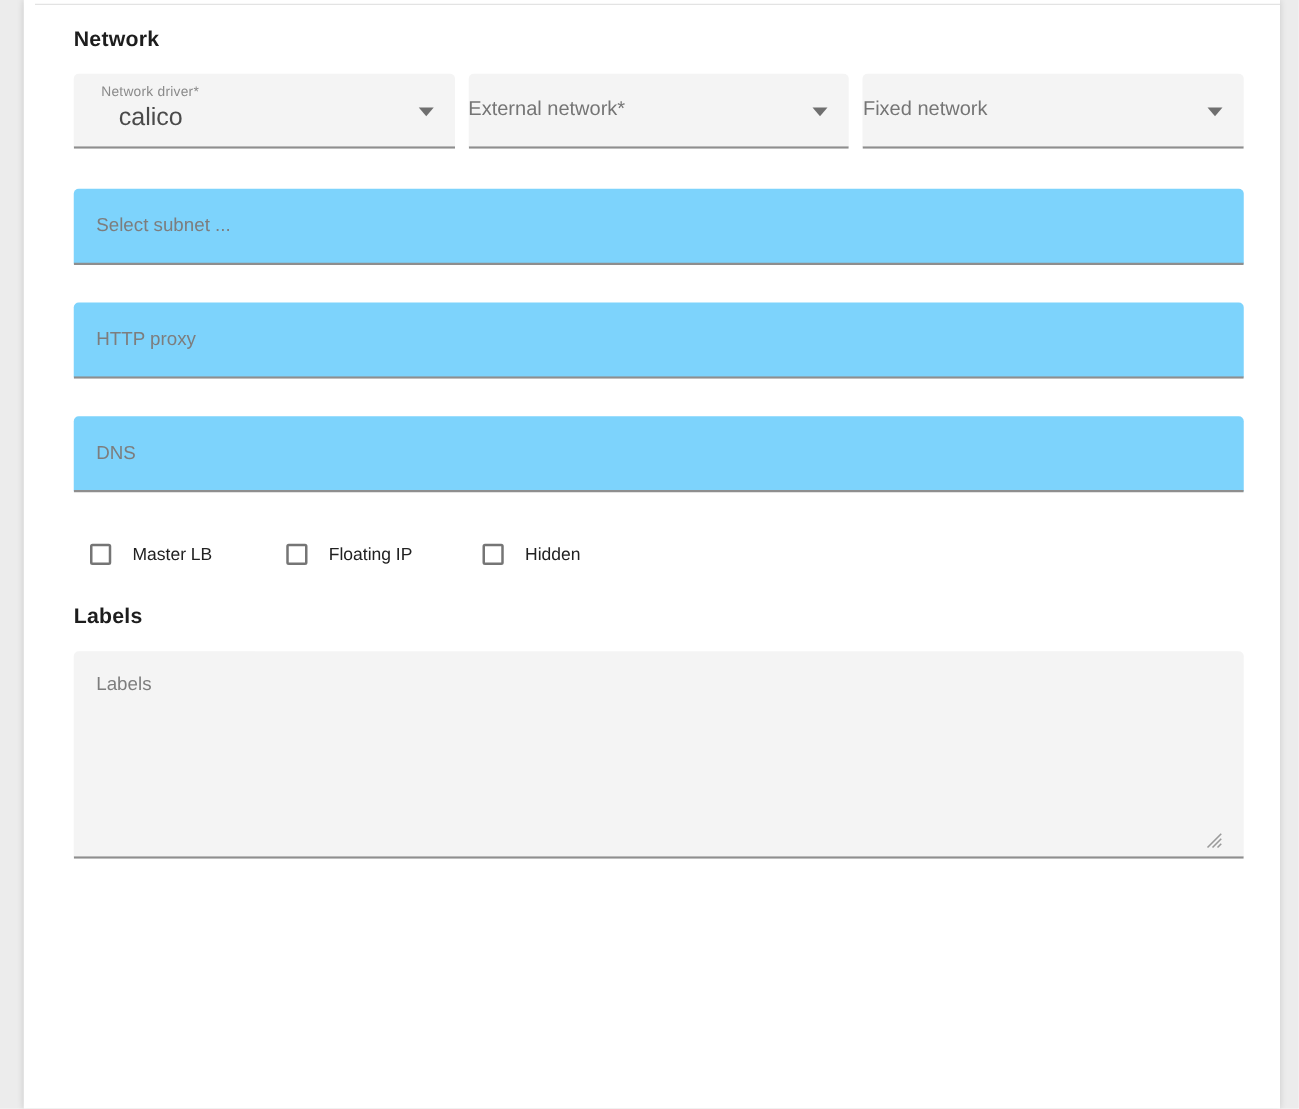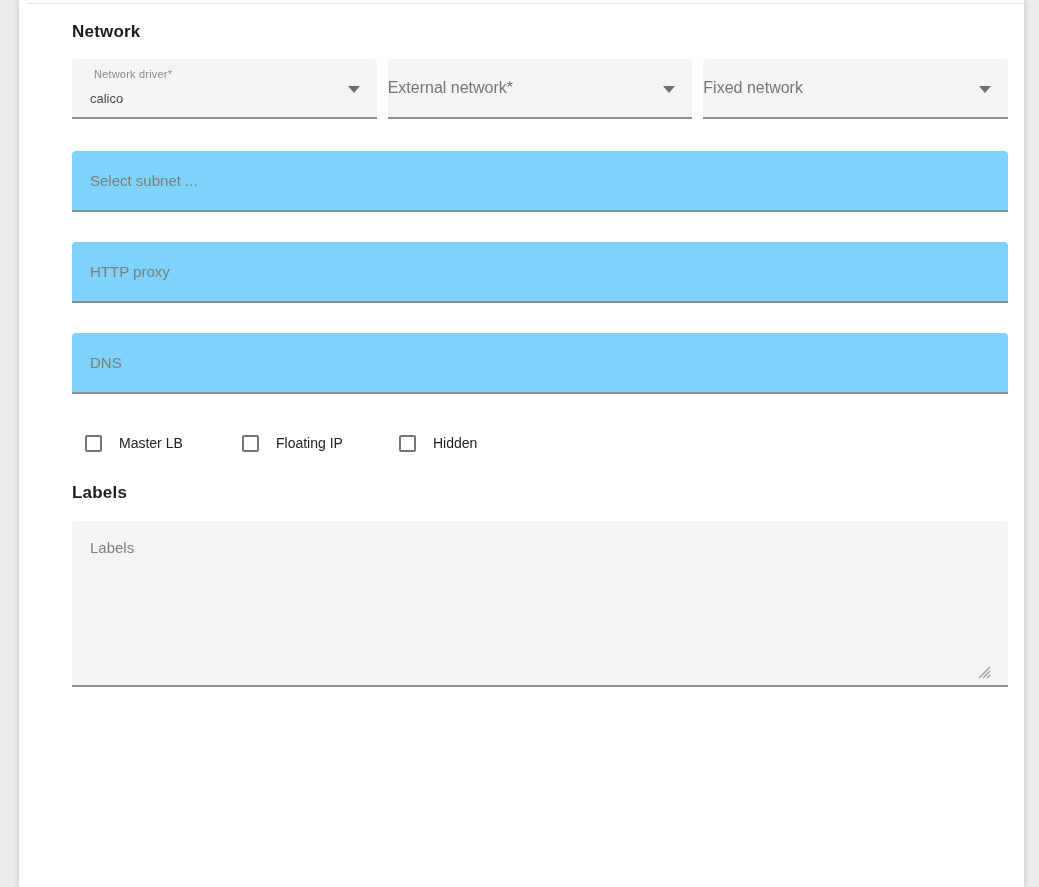--- a/index.html
+++ b/index.html
@@ -21,21 +21,21 @@
   }
   .top-hairline {
     position: absolute;
     top: 3px;
     left: 9px;
     right: 0;
     height: 1px;
     background: #e3e3e3;
   }
   .content {
-    padding: 22px 0 0 53px;
+    padding: 22px 0 0 40px;
     width: 971px; 
   }
   .section-title {
     font-size: 17px;
     font-weight: 600;
     letter-spacing: 0.2px;
     color: #1d1d1d;
     line-height: 20px;
   }
   
@@ -57,23 +57,23 @@
   .select-field .float-label {
     position: absolute;
     top: 9px;
     left: 22px;
     font-size: 11px;
     color: #8a8a8a;
     letter-spacing: 0.2px;
   }
   .select-field .value {
     position: absolute;
-    left: 18px;
+    left: 36px;
     bottom: 11px;
-    font-size: 13px;
+    font-size: 20px;
     color: #4a4a4a;
   }
   .select-field .placeholder-label {
     position: absolute;
     left: 0;
     top: 50%;
     transform: translateY(-50%);
     font-size: 16px;
     color: #757575;
   }

